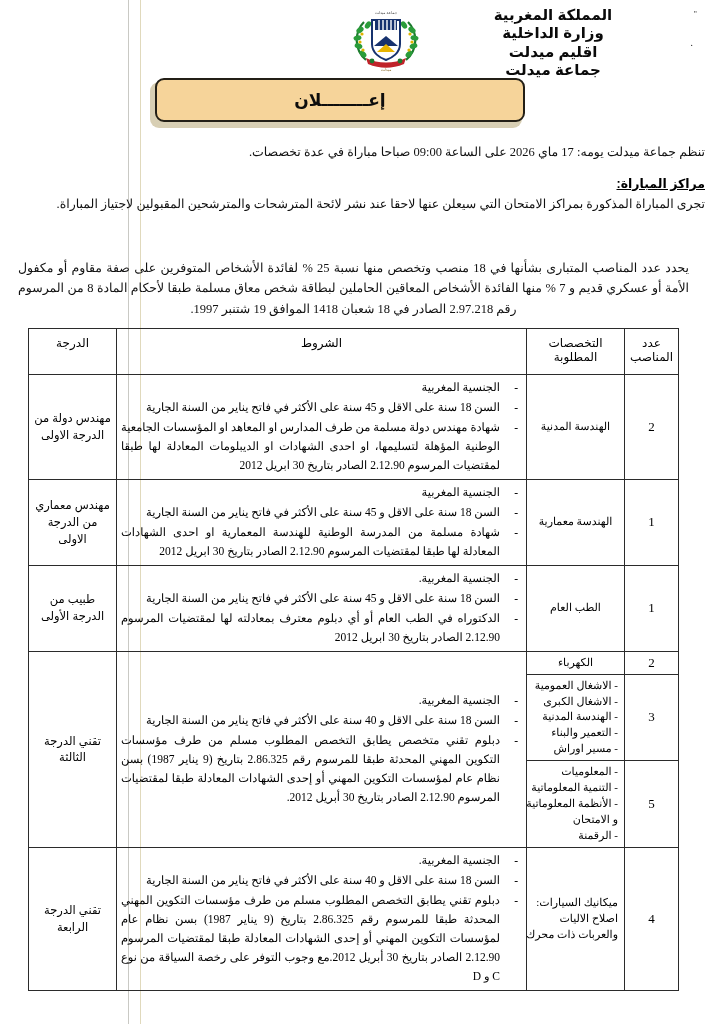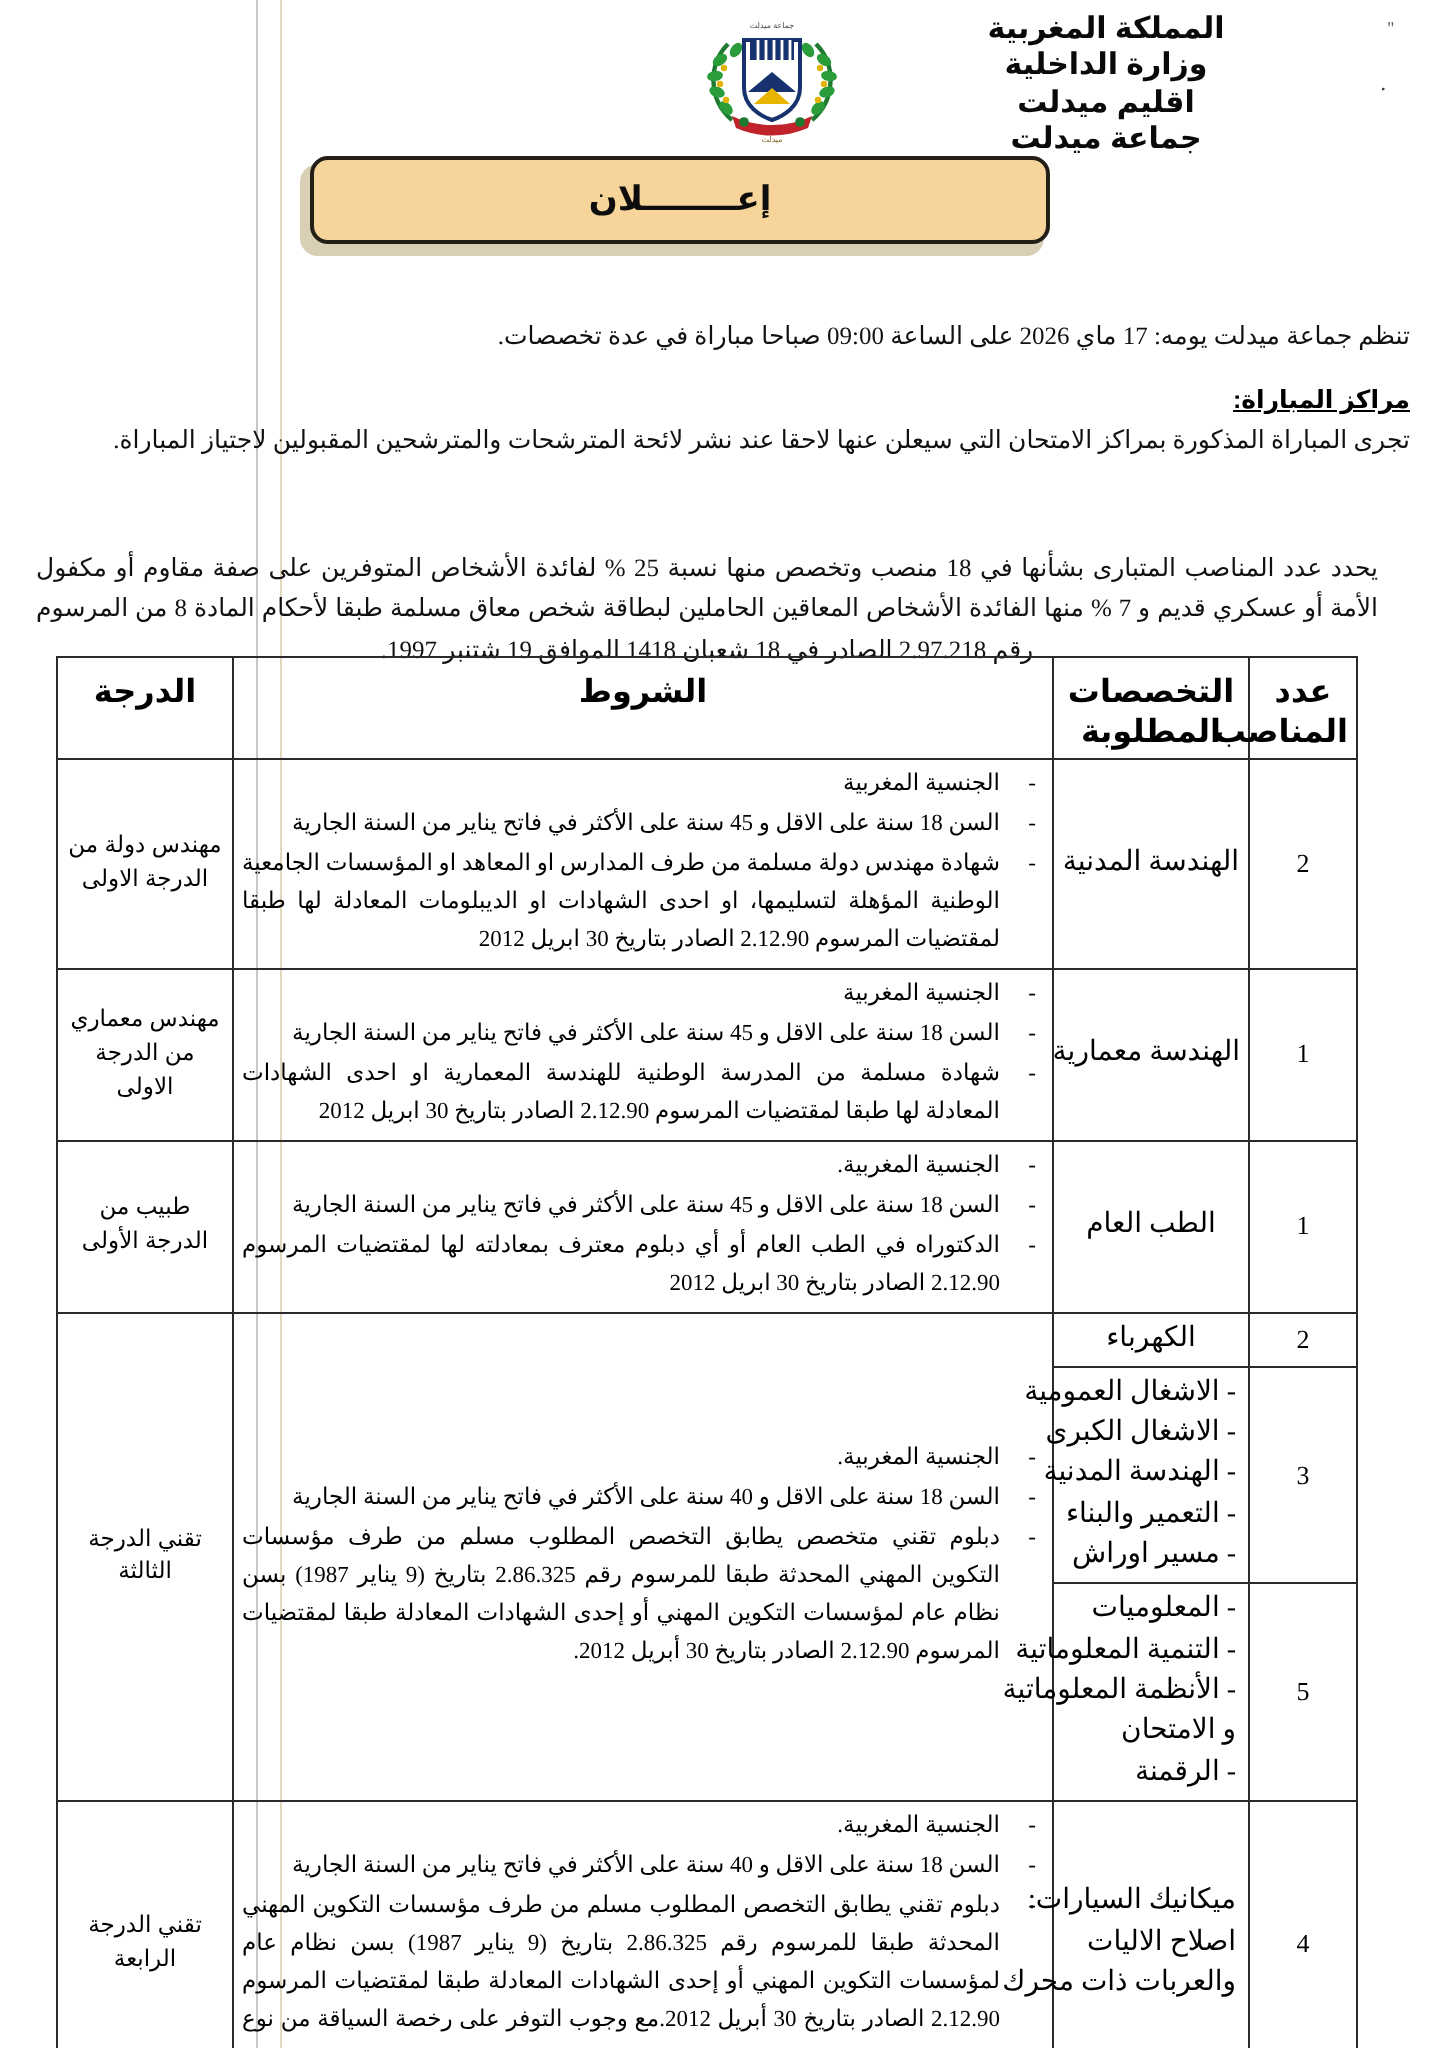--- a/index.html
+++ b/index.html
@@ -112,21 +112,20 @@
     letter-spacing: 0.5px;
     color: #0d0d0d;
   }
 
   
   .body-block {
     position: absolute;
     left: 18px;
     right: 20px;
     text-align: right;
-    margin-top: 16px;
   }
   .para {
     font-family: "Liberation Serif", "DejaVu Serif", serif;
     font-size: 12.5px;
     line-height: 1.62;
     color: #111;
     margin: 0;
     text-align: right;
   }
   .section-head {
@@ -160,41 +159,41 @@
     table-layout: fixed;
   }
   table.main td, table.main th {
     border: 1px solid #2b2b2b;
     vertical-align: middle;
     padding: 3px 4px;
     box-sizing: border-box;
   }
   table.main th {
     font-family: "Liberation Sans", "DejaVu Sans", sans-serif;
-    font-weight: bold;
-    font-size: 16px;
+    font-weight: normal;
+    font-size: 12px;
     text-align: center;
     height: 46px;
     vertical-align: top;
     padding-top: 7px;
   }
   .col-count { width: 54px; }
   .col-spec  { width: 98px; }
   .col-cond  { width: 410px; }
   .col-grade { width: 88px; }
 
   td.count {
     text-align: center;
     font-family: "Liberation Serif", "DejaVu Serif", serif;
     font-size: 13px;
   }
   td.spec {
     text-align: center;
     font-family: "Liberation Serif", "DejaVu Serif", serif;
-    font-size: 14px;
+    font-size: 11px;
     line-height: 1.45;
   }
   td.spec.list { text-align: right; padding-right: 6px; }
   td.grade {
     text-align: center;
     font-family: "Liberation Sans", "DejaVu Sans", sans-serif;
     font-size: 11.5px;
     line-height: 1.45;
   }
   td.cond {

